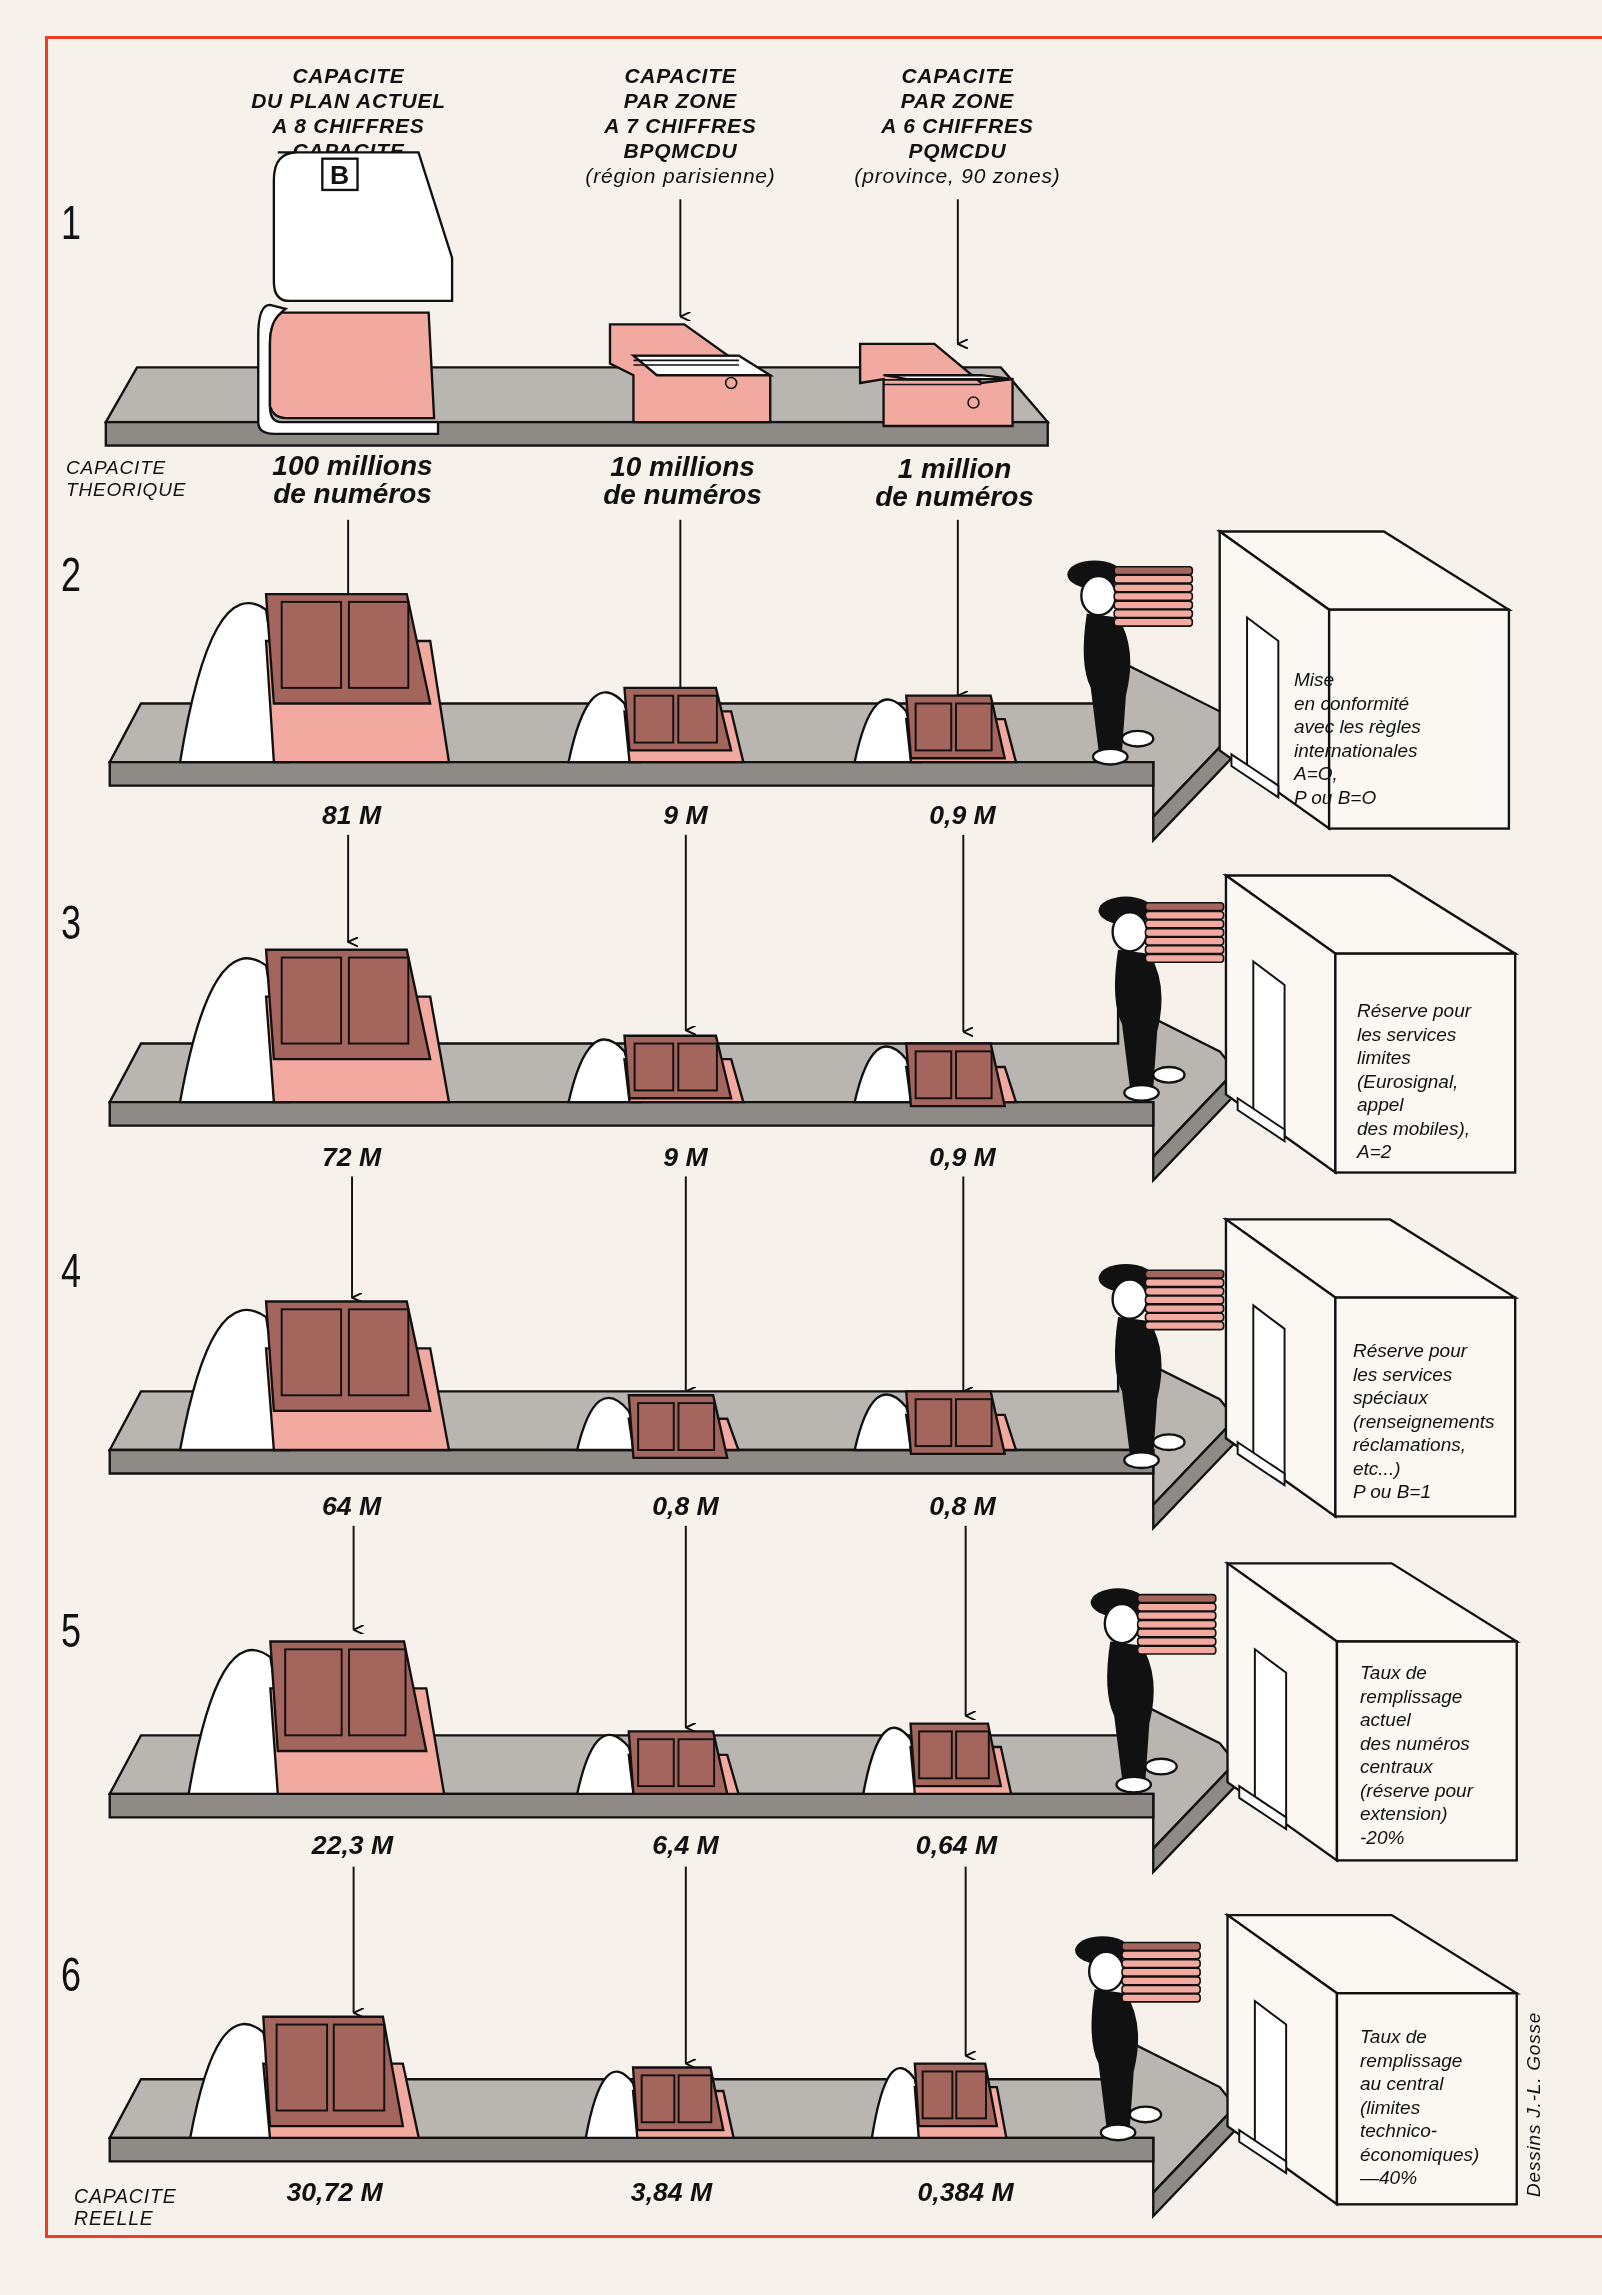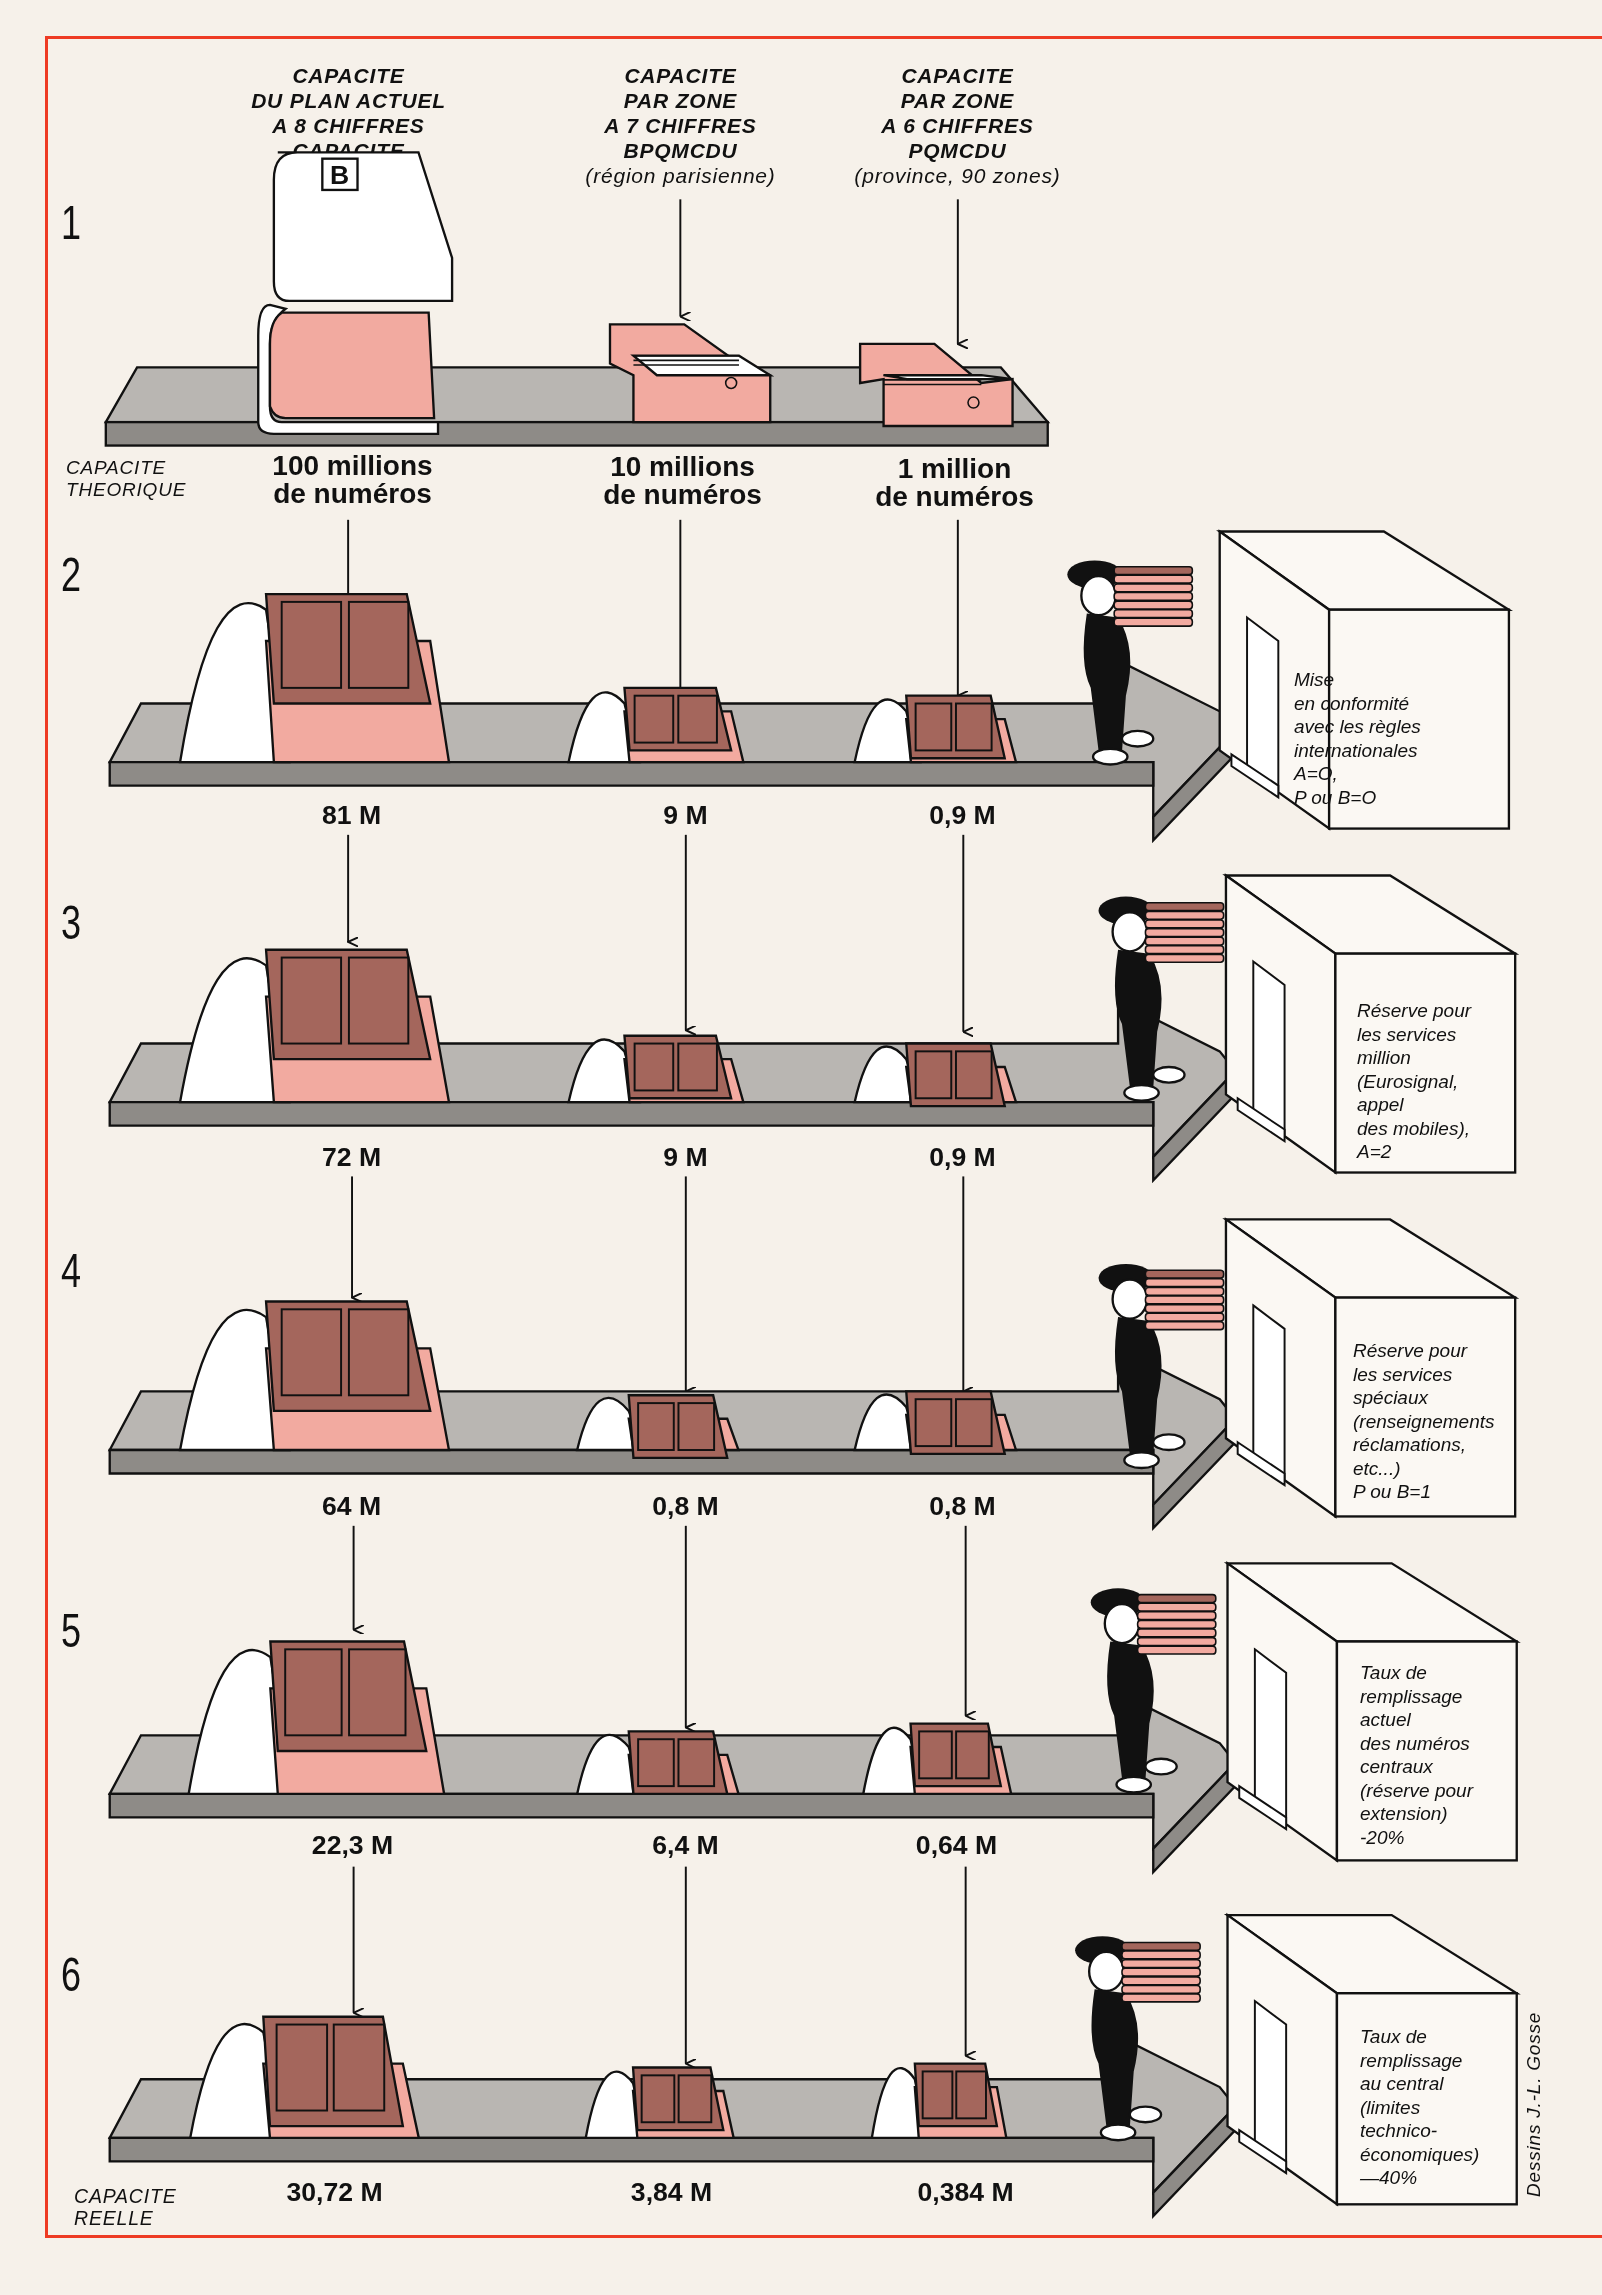--- a/index.html
+++ b/index.html
@@ -20,21 +20,21 @@
   .col-header .sub { font-weight: normal; display: block; }
   .row-num {
     position: absolute; font-size: 48px; font-weight: normal; left: 61px;
     font-family: "Liberation Sans Narrow", "Liberation Sans", sans-serif;
     transform: scaleX(0.75); transform-origin: left top;
   }
   .side-label {
     position: absolute; font-style: italic; font-size: 19px; line-height: 22px; letter-spacing: 0.8px;
   }
   .value {
-    position: absolute; font-weight: bold; font-size: 26.6px; text-align: center;
+    position: absolute; font-weight: bold; font-style: italic; font-size: 26.6px; text-align: center;
     width: 203px; margin-left: -102px; line-height: 28px;
   }
   .value.big { font-size: 28px; }
   .box-text {
     position: absolute; font-style: italic; font-size: 19px; line-height: 23.5px; width: 172px;
   }
   .credit {
     position: absolute; font-style: italic; font-size: 19px; left: 1523px; top: 2197px;
     transform: rotate(-90deg); transform-origin: left top; white-space: nowrap; letter-spacing: 0.8px;
   }
@@ -415,21 +415,21 @@
   <span style="display:block">Mise</span>
   <span style="display:block">en conformité</span>
   <span style="display:block">avec les règles</span>
   <span style="display:block">internationales</span>
   <span style="display:block">A=O,</span>
   <span style="display:block">P ou B=O</span>
 </div>
 <div class="box-text" style="left:1357px; top:999px;">
   <span style="display:block">Réserve pour</span>
   <span style="display:block">les services</span>
-  <span style="display:block">million</span>
+  <span style="display:block">limites</span>
   <span style="display:block">(Eurosignal,</span>
   <span style="display:block">appel</span>
   <span style="display:block">des mobiles),</span>
   <span style="display:block">A=2</span>
 </div>
 <div class="box-text" style="left:1353px; top:1339px; width:188px;">
   <span style="display:block">Réserve pour</span>
   <span style="display:block">les services</span>
   <span style="display:block">spéciaux</span>
   <span style="display:block">(renseignements</span>

